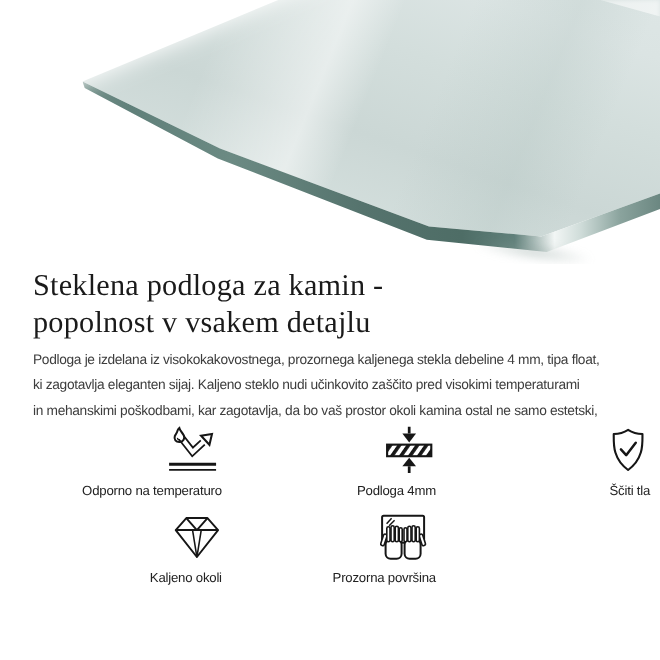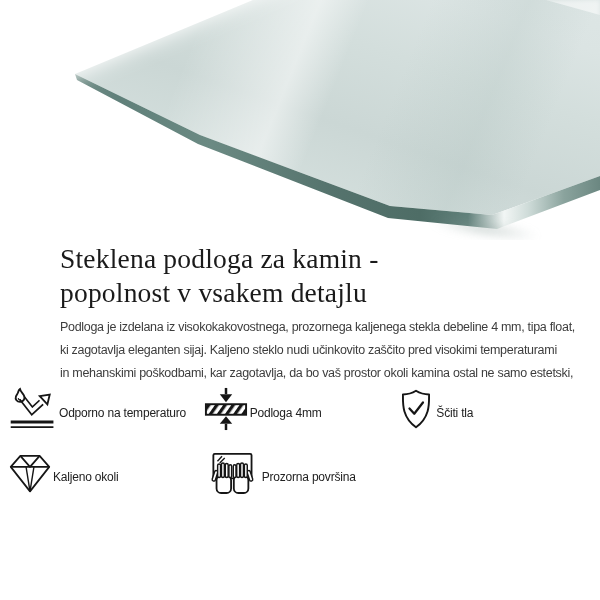--- a/index.html
+++ b/index.html
@@ -24,31 +24,31 @@
   .corner-shadow{position:absolute;left:430px;top:221px;width:110px;height:16px;
     background:radial-gradient(ellipse at center,rgba(140,160,155,.45),rgba(140,160,155,0) 70%);
     filter:blur(4px);transform:rotate(8deg);}
   .fade-topleft{position:absolute;left:-40px;top:-128px;width:520px;height:252px;background:#fff;
     transform:rotate(-23deg);transform-origin:0 100%;filter:blur(10px);}
   .wedge-topright{position:absolute;inset:0;
     clip-path:polygon(546px 0px,600px 0px,600px 15px);
     background:rgba(255,255,255,.55);filter:blur(2px);}
 
   
-  .content{padding:2px 42px 0 60px;}
+  .content{padding:2px 42px 0 30px;}
   h1{margin:0 0 7px 0;font-family:"Liberation Serif",serif;font-weight:400;
      font-size:27.5px;line-height:33.5px;color:#1a1a1a;letter-spacing:.2px;}
   h1 span{display:block;}
   .intro{margin:0;font-size:12.5px;line-height:23px;color:#3d3d3d;letter-spacing:-.3px;}
   .intro span{display:block;white-space:nowrap;}
 
   
   .features{margin-top:2px;padding:0 9px 0 7px;display:grid;
     grid-template-columns:repeat(3,1fr);row-gap:12px;}
-  .feature{display:flex;flex-direction:row;align-items:center;}
+  .feature{display:flex;flex-direction:column;align-items:flex-end;}
   .feature .ic{height:44px;display:flex;align-items:center;justify-content:center;margin-bottom:8px;}
   .feature .lbl{font-size:12px;letter-spacing:-.2px;color:#222;line-height:15px;}
   svg{display:block;}
   .st{stroke:#161616;fill:none;stroke-width:2;}
 </style>
 </head>
 <body>
 
 <div class="page">
 

